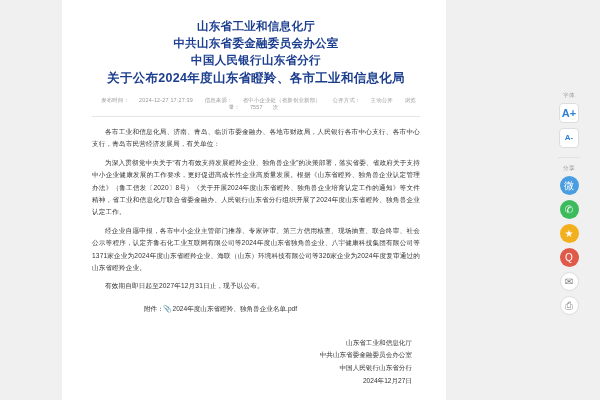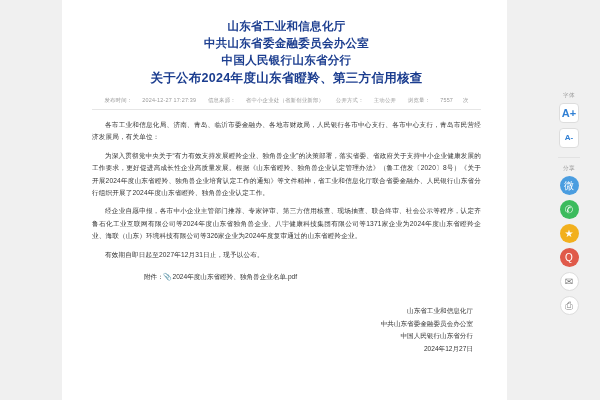--- a/index.html
+++ b/index.html
@@ -12,21 +12,21 @@
   }
   #page {
     position: relative;
     width: 600px; height: 400px;
     background: #f0f0f0;
   }
   
   .sheet {
     position: absolute;
     left: 62px; top: 0;
-    width: 445px; height: 400px;
+    width: 384px; height: 400px;
     background: #ffffff;
     padding: 18px 26px 10px 30px;
   }
   .title-block { text-align: center; }
   .title-line {
     font-size: 11.5px;
     font-weight: bold;
     color: #1b3d8f;
     line-height: 17px;
     letter-spacing: .3px;
@@ -127,21 +127,21 @@
 <body>
 
 <div id="page">
 
   <div class="sheet">
 
     <div class="title-block">
       <div class="title-line">山东省工业和信息化厅</div>
       <div class="title-line">中共山东省委金融委员会办公室</div>
       <div class="title-line">中国人民银行山东省分行</div>
-      <div class="title-line main">关于公布2024年度山东省瞪羚、第三方信用核查</div>
+      <div class="title-line main">关于公布2024年度山东省瞪羚、各市工业和信息化局</div>
     </div>
 
     <div class="meta">
       <span>发布时间：</span><span>2024-12-27 17:27:39</span>
       <span>信息来源：</span><span>省中小企业处（省新创业新部）</span>
       <span>公开方式：</span><span>主动公开</span>
       <span>浏览量：</span><span>7557</span><span>次</span>
     </div>
 
     <div class="rule"></div>

